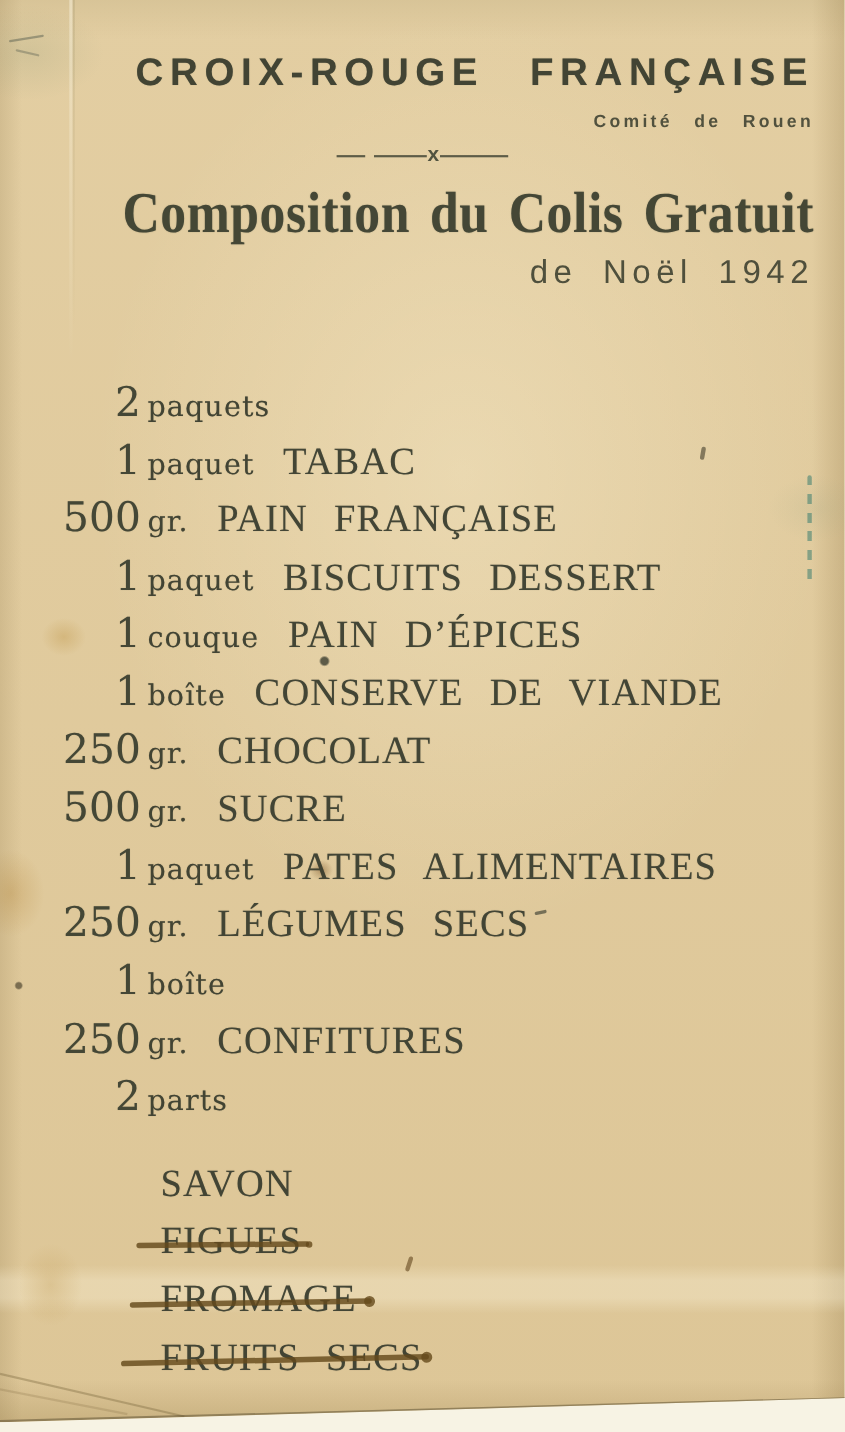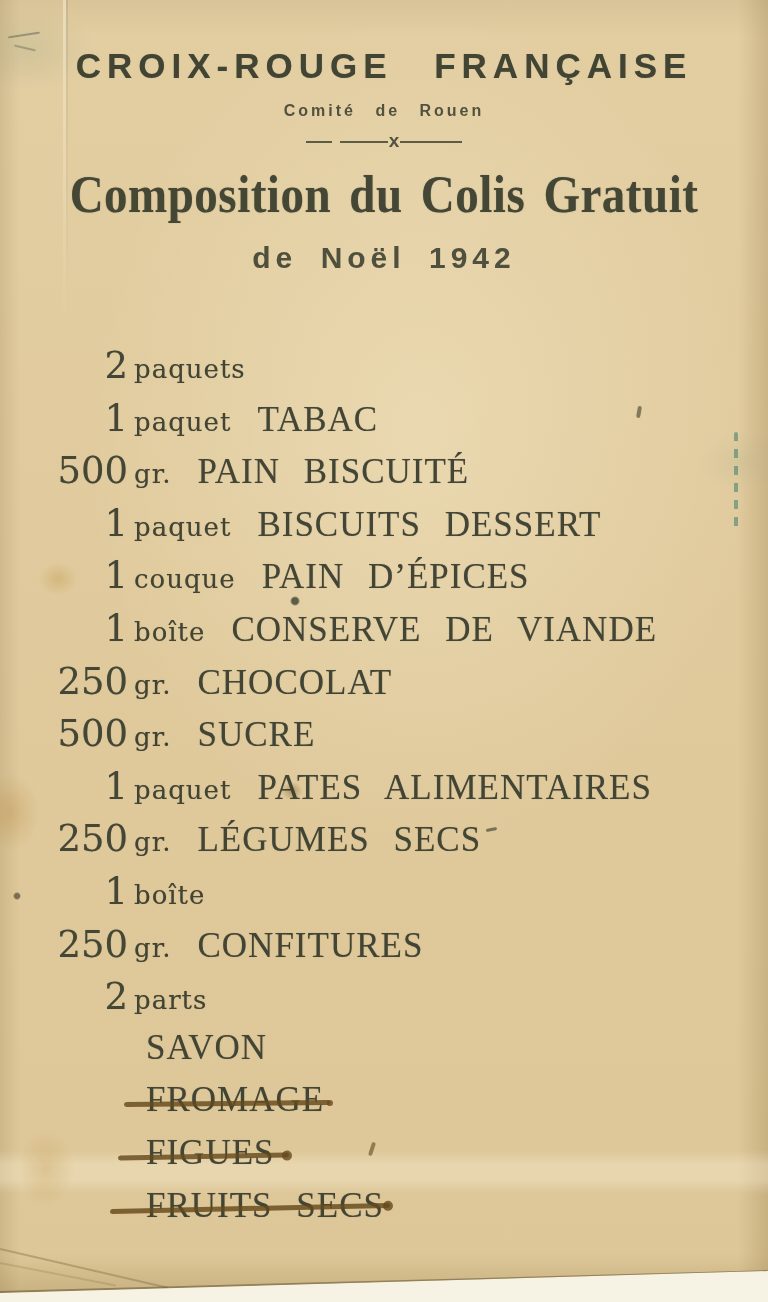--- a/index.html
+++ b/index.html
@@ -45,49 +45,49 @@
   .teal-dashes{left:734px;top:432px;width:4px;height:96px;border-radius:2px;
     background:repeating-linear-gradient(to bottom, rgba(34,114,104,.48) 0 9px, rgba(34,114,104,0) 9px 17px);}
   .pen-tick-tabac{left:637px;top:406px;width:4px;height:12px;background:rgba(72,66,46,.62);transform:rotate(10deg);border-radius:2px;}
   .pen-tick-figues{left:370px;top:1142px;width:4px;height:14px;background:rgba(98,70,30,.6);transform:rotate(18deg);border-radius:2px;}
   .crease-bl1{left:0;top:1248px;width:172px;height:2px;background:rgba(122,102,60,.38);transform:rotate(13deg);transform-origin:left center;}
   .crease-bl2{left:0;top:1262px;width:118px;height:1.5px;background:rgba(122,102,60,.22);transform:rotate(11deg);transform-origin:left center;}
   .bottom-edge{left:-2px;top:1291px;width:776px;height:2px;background:rgba(96,84,52,.55);transform:rotate(-1.55deg);transform-origin:left center;}
 
   
   .ink{color:rgba(56,60,45,.90);text-shadow:0 0 .7px rgba(56,60,45,.45);}
-  .doc-header{position:absolute;top:0;left:0;right:0;text-align:center;padding-right:28px;padding-left:28px;}
+  .doc-header{position:absolute;top:0;left:0;right:0;text-align:right;padding-right:28px;padding-left:28px;}
   .org{margin-top:46px;font-family:"Liberation Sans",sans-serif;font-weight:700;
        font-size:35px;letter-spacing:6px;word-spacing:26px;}
   .committee{margin-top:16px;font-family:"Liberation Sans",sans-serif;font-weight:700;
        font-size:16px;letter-spacing:3px;word-spacing:12px;color:rgba(60,64,48,.88);}
   .divider{margin-top:11px;display:flex;align-items:center;justify-content:center;height:22px;}
   .divider .seg{height:2.5px;background:rgba(62,66,50,.82);}
   .seg-a{width:26px;margin-right:8px;}
   .seg-b{width:48px;}
   .seg-c{width:62px;}
   .divider .x-glyph{font-family:"Liberation Sans",sans-serif;font-weight:700;font-size:19px;
        color:rgba(62,66,50,.88);margin:0 1px;transform:translateY(-1px);}
   .title{margin-top:14px;font-family:"Liberation Serif",serif;font-weight:700;
        font-size:47px;letter-spacing:.5px;word-spacing:6px;color:rgba(53,58,43,.86);
        transform:scaleY(1.12);text-shadow:0 0 1px rgba(53,58,43,.4);}
-  .subtitle{margin-top:20px;font-family:"Liberation Sans",sans-serif;font-weight:700;
+  .subtitle{margin-top:10px;font-family:"Liberation Sans",sans-serif;font-weight:400;
        font-size:30px;letter-spacing:5px;word-spacing:10px;color:rgba(58,62,46,.88);}
 
   
   .item-list{position:absolute;top:344px;left:0;right:0;}
   .row{display:flex;align-items:baseline;height:52.6px;}
   .qty{width:128px;text-align:right;font-family:"DejaVu Serif",serif;
        font-size:37px;color:rgba(56,60,45,.88);text-shadow:0 0 .7px rgba(56,60,45,.4);}
   .unit{margin-left:6px;font-family:"DejaVu Serif",serif;font-size:26px;
        letter-spacing:1px;color:rgba(56,60,45,.90);text-shadow:0 0 .7px rgba(56,60,45,.45);}
   .name{margin-left:26px;position:relative;font-family:"Liberation Serif",serif;
        font-size:35px;letter-spacing:1px;word-spacing:14px;
        color:rgba(54,58,44,.88);text-shadow:0 0 .8px rgba(54,58,44,.4);}
-  .row.no-unit .name{margin-left:18px;}
+  .row.no-unit .name{margin-left:18px;margin-top:28px;}
   
   .row:nth-child(10) .name::after{content:"";position:absolute;right:-16px;top:8px;
        width:11px;height:3px;background:rgba(61,64,51,.65);transform:rotate(-12deg);border-radius:2px;}
   
   .strike{position:absolute;left:-22px;right:-14px;top:52%;height:5px;
        background:rgba(101,74,28,.82);border-radius:3px;transform:rotate(-1deg);}
   .strike::after{content:"";position:absolute;right:-3px;top:-2.5px;width:10px;height:10px;
        border-radius:50%;background:rgba(101,74,28,.80);}
   .row:nth-child(15) .strike{right:-6px;transform:rotate(-.5deg);}
   .row:nth-child(15) .strike::after{width:6px;height:6px;top:-.5px;}
@@ -129,21 +129,21 @@
         <span class="unit">paquets</span>
       </div>
       <div class="row">
         <span class="qty">1</span>
         <span class="unit">paquet</span>
         <span class="name">TABAC</span>
       </div>
       <div class="row">
         <span class="qty">500</span>
         <span class="unit">gr.</span>
-        <span class="name">PAIN BISCUITÉ</span>
+        <span class="name">PAIN FRANÇAISE</span>
       </div>
       <div class="row">
         <span class="qty">1</span>
         <span class="unit">paquet</span>
         <span class="name">BISCUITS DESSERT</span>
       </div>
       <div class="row">
         <span class="qty">1</span>
         <span class="unit">couque</span>
         <span class="name">PAIN D’ÉPICES</span>
@@ -185,25 +185,25 @@
       <div class="row">
         <span class="qty">2</span>
         <span class="unit">parts</span>
       </div>
       <div class="row no-unit">
         <span class="qty"></span>
         <span class="name">SAVON</span>
       </div>
       <div class="row no-unit">
         <span class="qty"></span>
+        <span class="name">FIGUES<i class="strike"></i></span>
+      </div>
+      <div class="row no-unit">
+        <span class="qty"></span>
         <span class="name">FROMAGE<i class="strike"></i></span>
       </div>
       <div class="row no-unit">
         <span class="qty"></span>
-        <span class="name">FIGUES<i class="strike"></i></span>
-      </div>
-      <div class="row no-unit">
-        <span class="qty"></span>
         <span class="name">FRUITS SECS<i class="strike"></i></span>
       </div>
     </div>
 
 </div>
 
 </body></html>

